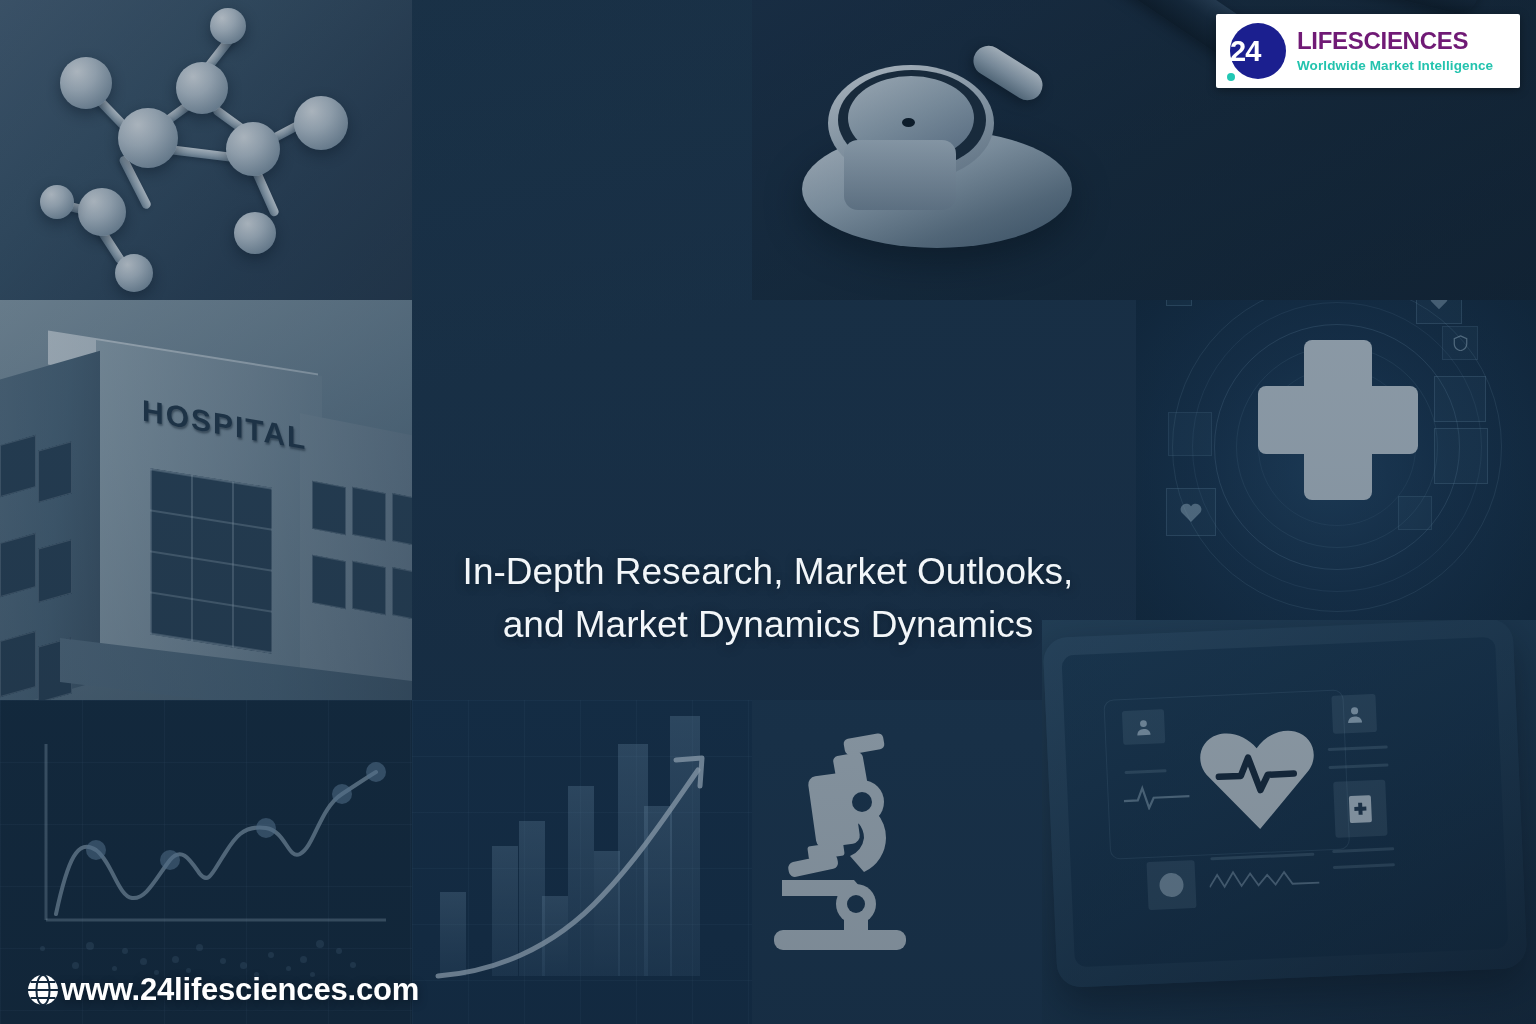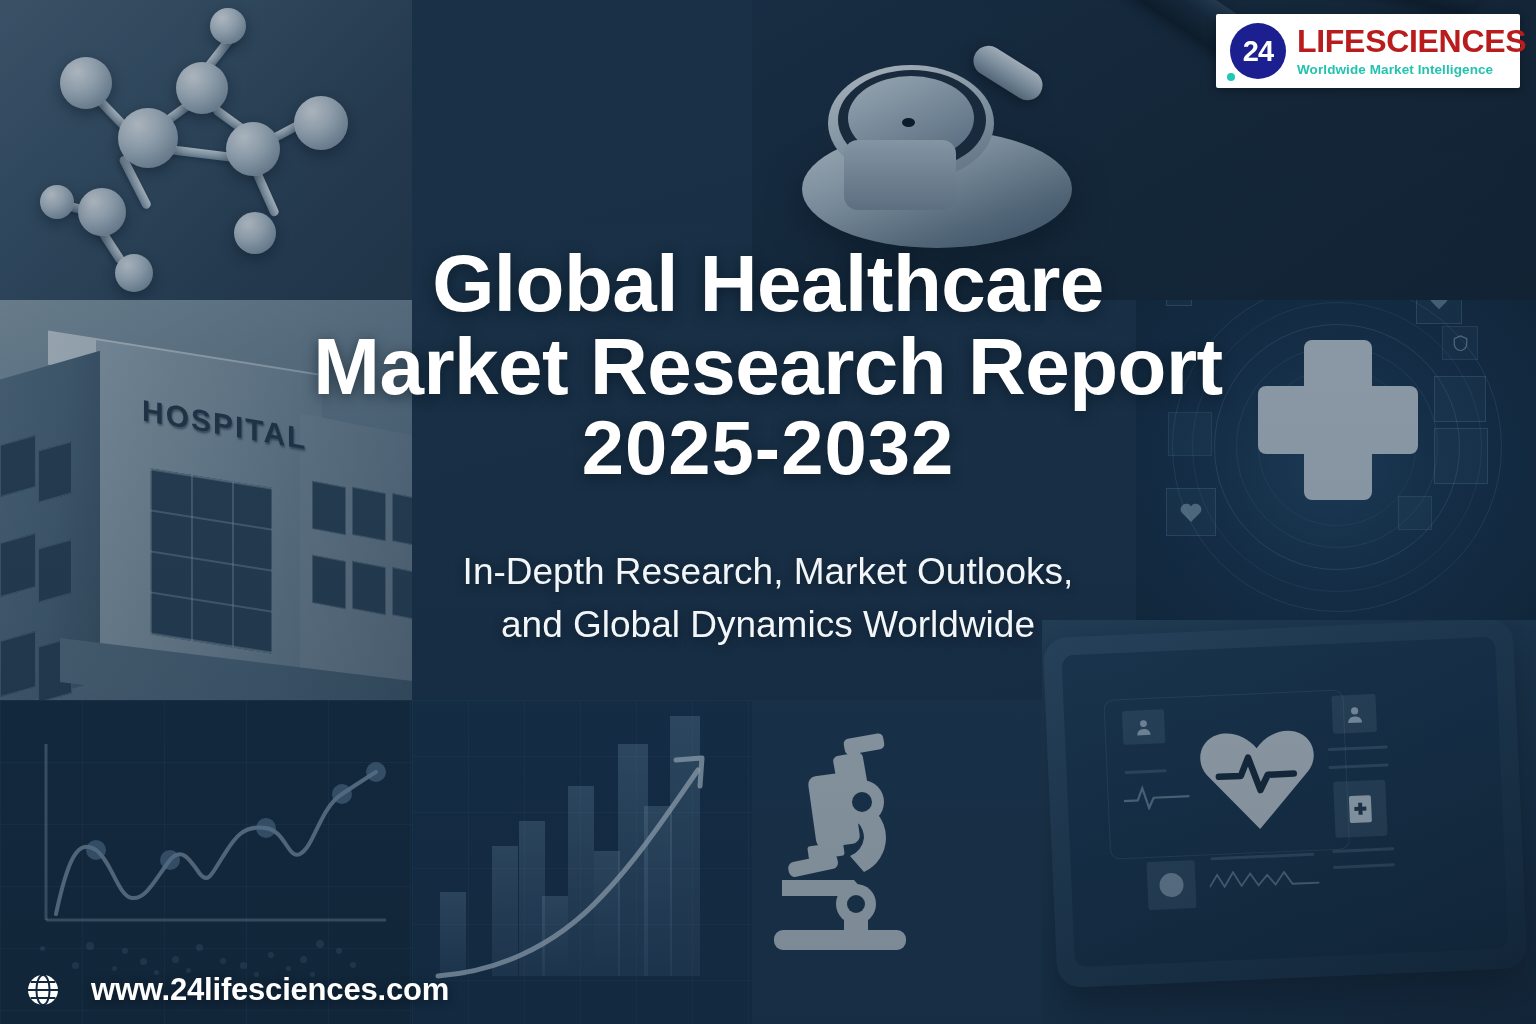--- a/index.html
+++ b/index.html
@@ -100,29 +100,29 @@
   .subline{position:absolute;left:0;right:0;top:546px;text-align:center;z-index:40;
     color:#f2f6f9;font-weight:400;font-size:37px;line-height:1.42;
     text-shadow:0 2px 10px rgba(6,16,26,.5);}
   .subline span{display:block;}
 
   
   .logo{position:absolute;left:1216px;top:14px;width:304px;height:74px;z-index:60;
     background:#ffffff;border-radius:2px;display:flex;align-items:center;
     padding-left:14px;box-shadow:0 2px 10px rgba(0,0,0,.35);}
   .logo-badge{position:relative;width:56px;height:56px;border-radius:50%;
-    background:#1b1f8f;display:flex;align-items:center;justify-content:center;flex:none;}
+    background:#1b1f8f;display:flex;align-items:center;flex:none;}
   .logo-badge b{color:#fff;font-size:29px;font-weight:700;letter-spacing:-1px;line-height:1;}
   .logo-dot{position:absolute;left:-3px;bottom:-2px;width:8px;height:8px;border-radius:50%;background:#22c7b4;}
   .logo-txt{margin-left:11px;}
-  .logo-name{color:#b91c1c;font-size:32px;font-weight:700;letter-spacing:-.3px;line-height:1;}
+  .logo-name{color:#701a75;font-size:24px;font-weight:700;letter-spacing:-.3px;line-height:1;}
   .logo-tag{color:#23c3ae;font-size:13.5px;font-weight:700;letter-spacing:.1px;margin-top:5px;}
 
   
-  .site{position:absolute;left:26px;bottom:16px;z-index:60;display:flex;align-items:center;gap:31px;}
+  .site{position:absolute;left:26px;bottom:16px;z-index:60;display:flex;align-items:center;gap:1px;}
   .site-url{color:#ffffff;font-size:31px;font-weight:700;letter-spacing:-.2px;
     text-shadow:0 2px 8px rgba(6,16,26,.6);}
   .globe{width:34px;height:34px;flex:none;}
 </style>
 </head>
 <body>
 
 <div class="stage">
 
   <div class="tile" id="tile-molecule">
@@ -364,29 +364,24 @@
         <rect x="70" y="160" width="24" height="40"></rect>
         <circle cx="82" cy="172" r="20"></circle>
         <circle cx="82" cy="172" r="9" fill="#1d3750"></circle>
         <rect x="0" y="198" width="132" height="20" rx="9"></rect>
       </g>
     </svg>
   </div>
 
   <div class="nav-wash"></div>
 
-  <div class="headline">
-    <span class="ln" id="hl1">Global Healthcare</span>
-    <span class="ln" id="hl2">Market Research Report</span>
-    <span class="ln" id="hl3">2025-2032</span>
-  </div>
 
   <div class="subline">
     <span>In-Depth Research, Market Outlooks,</span>
-    <span>and Global Dynamics Worldwide</span>
+    <span>and Market Dynamics Dynamics</span>
   </div>
 
   <div class="logo">
     <div class="logo-badge">
       <b>24</b>
       <span class="logo-dot"></span>
     </div>
     <div class="logo-txt">
       <div class="logo-name">LIFESCIENCES</div>
       <div class="logo-tag">Worldwide Market Intelligence</div>

